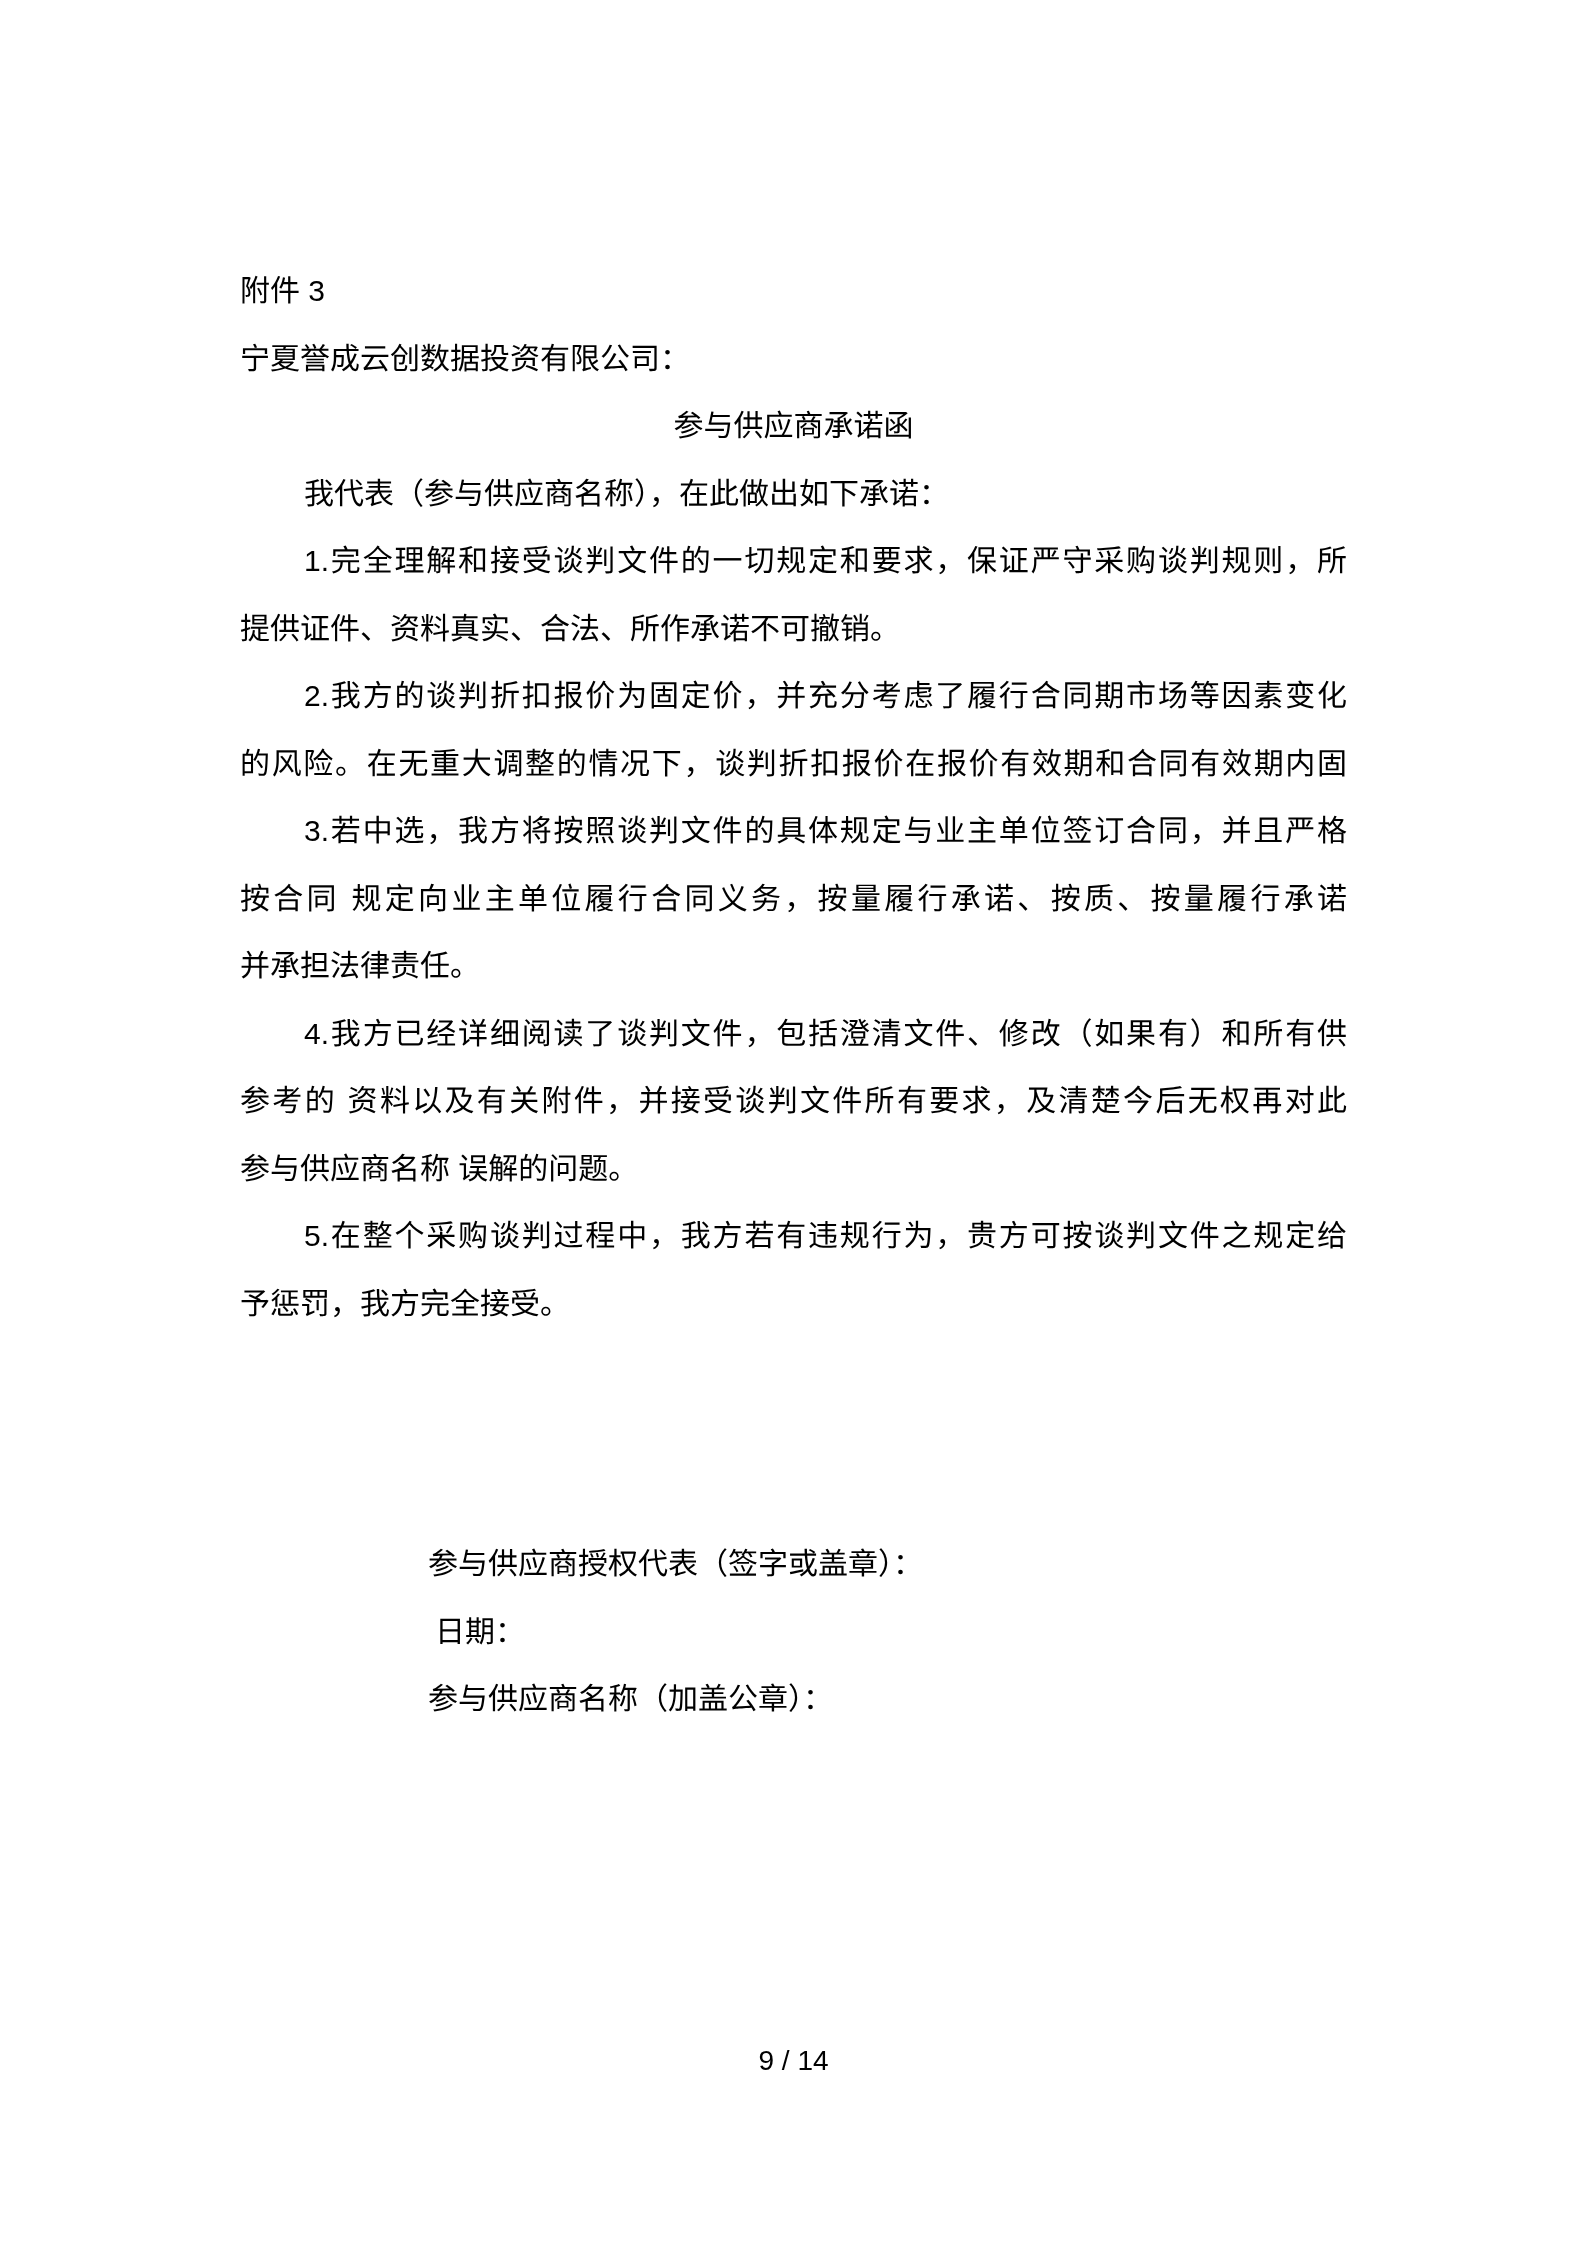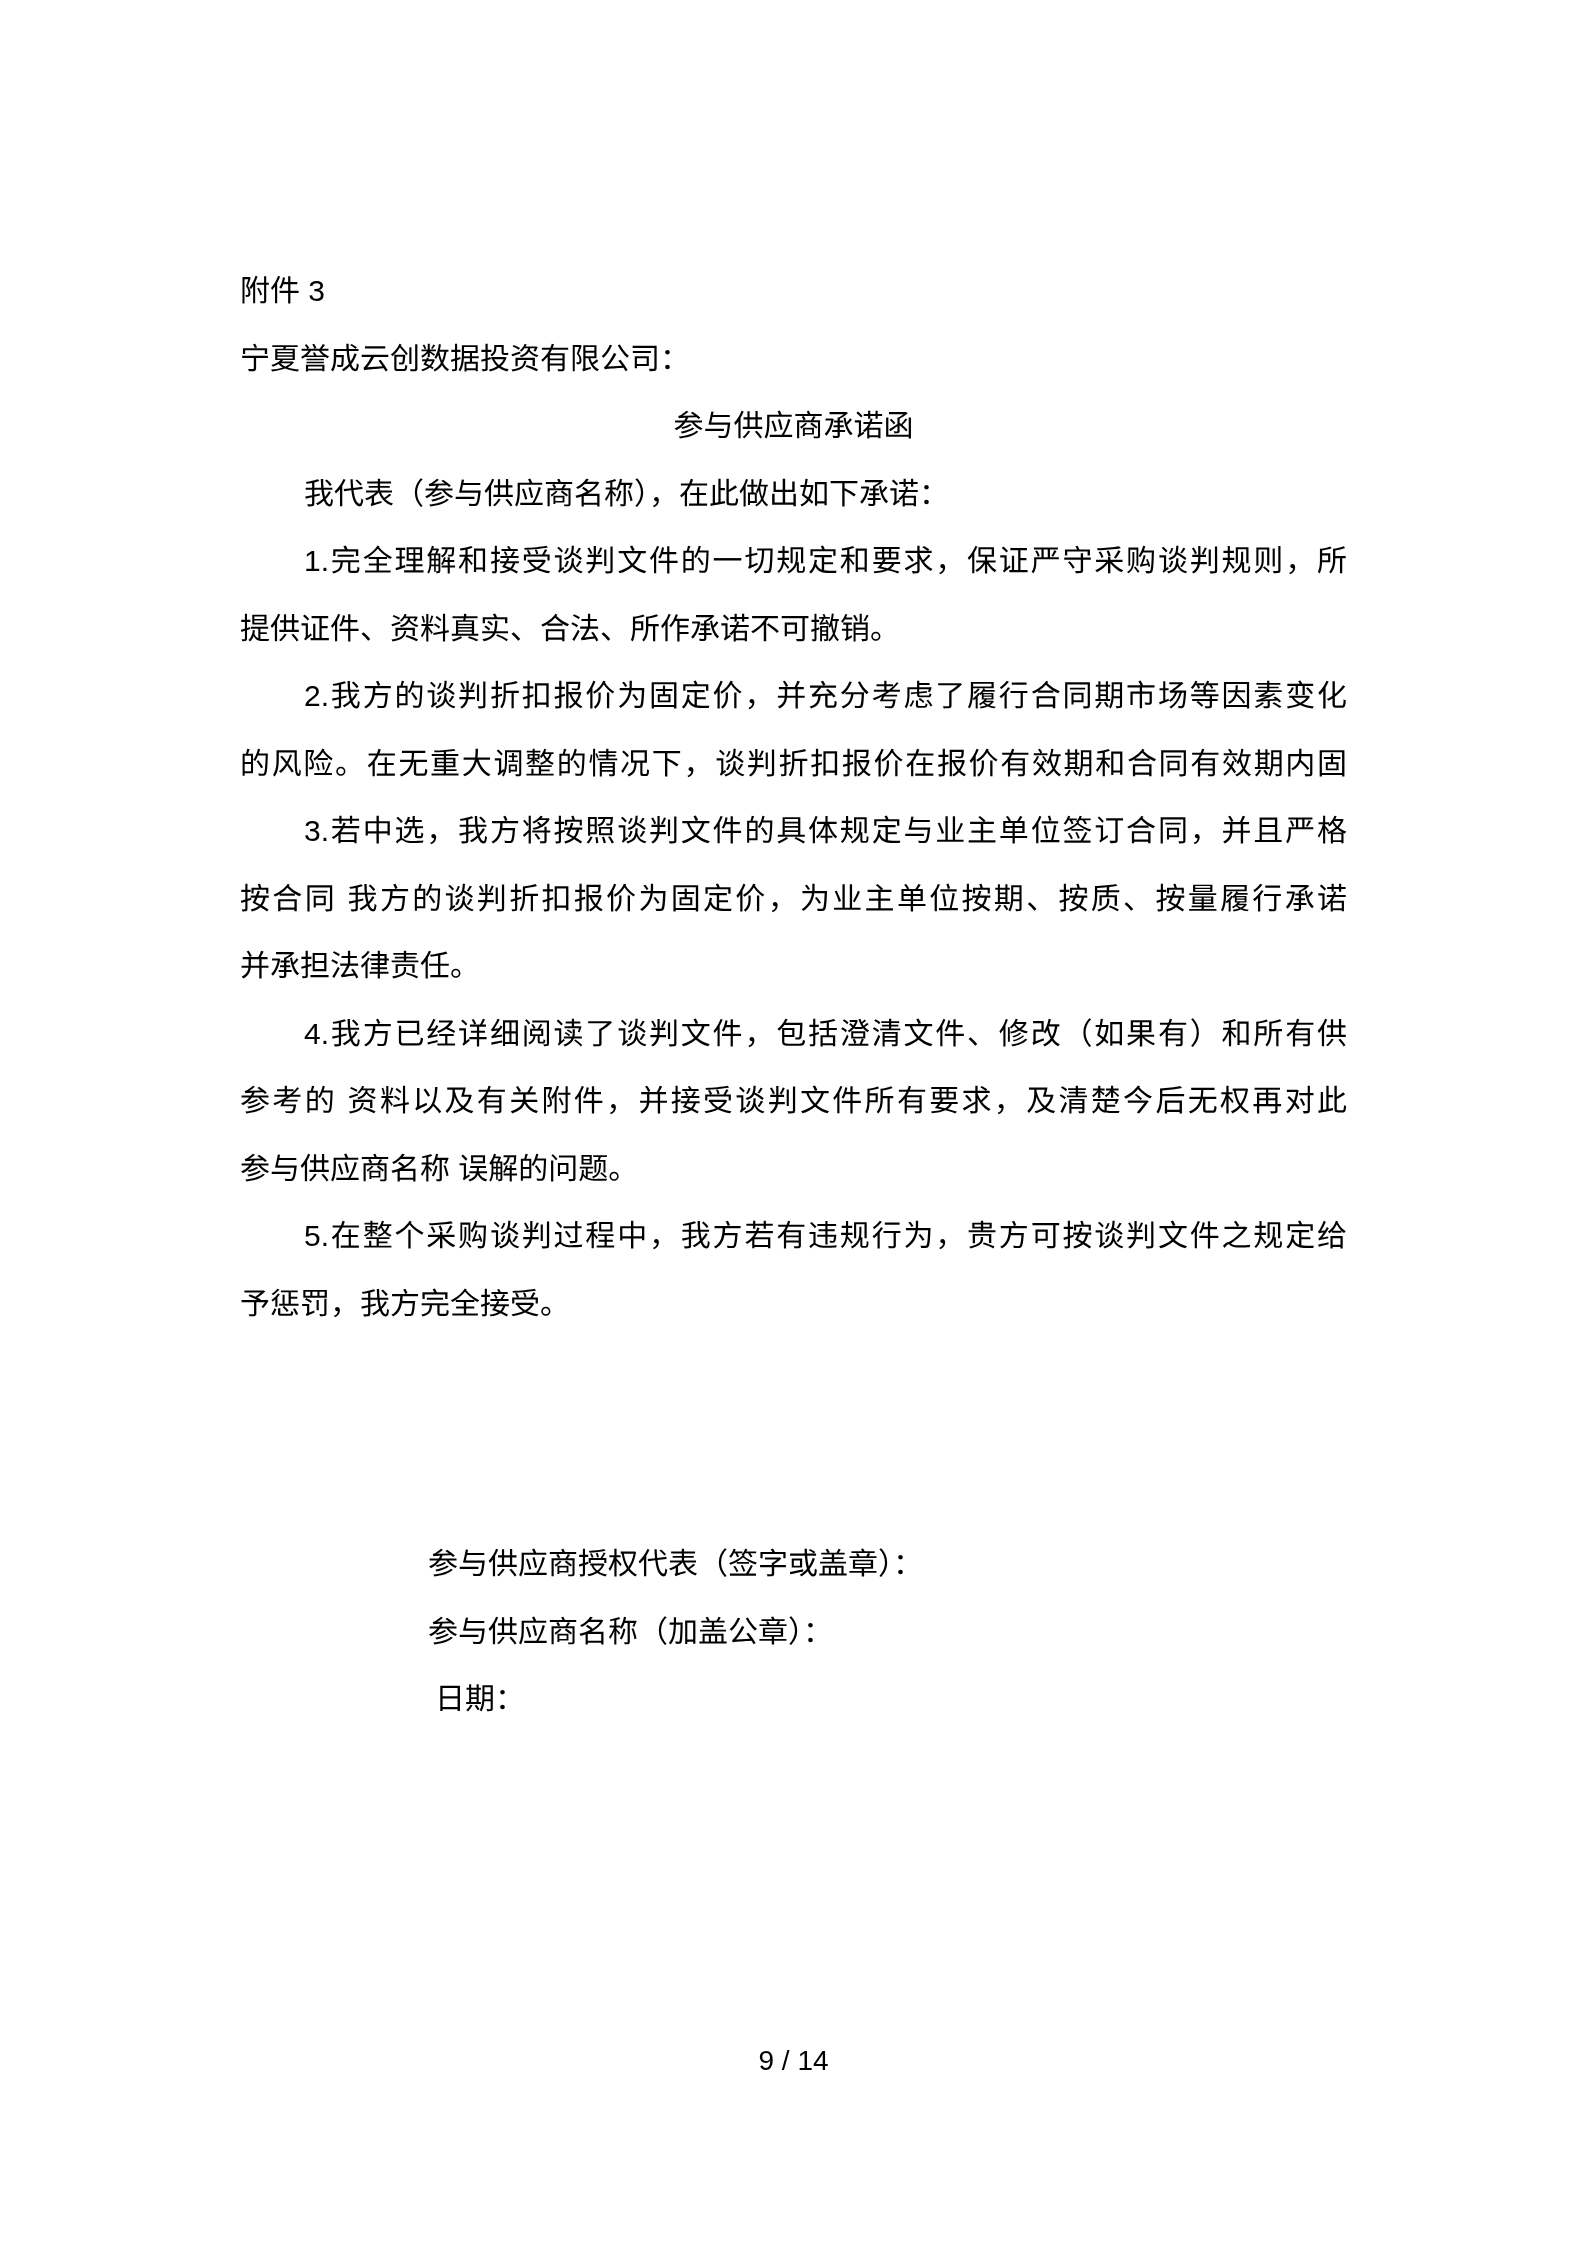--- a/index.html
+++ b/index.html
@@ -72,32 +72,32 @@
     <div class="line center">参与供应商承诺函</div>
     <div class="line indent">我代表（参与供应商名称），在此做出如下承诺：</div>
 
     <div class="line indent full">1.完全理解和接受谈判文件的一切规定和要求，保证严守采购谈判规则，所</div>
     <div class="line">提供证件、资料真实、合法、所作承诺不可撤销。</div>
 
     <div class="line indent full">2.我方的谈判折扣报价为固定价，并充分考虑了履行合同期市场等因素变化</div>
     <div class="line full">的风险。在无重大调整的情况下，谈判折扣报价在报价有效期和合同有效期内固</div>
 
     <div class="line indent full">3.若中选，我方将按照谈判文件的具体规定与业主单位签订合同，并且严格</div>
-    <div class="line full">按合同 我方的谈判折扣报价为固定价，为业主单位按期、按质、按量履行承诺</div>
+    <div class="line full">按合同 规定向业主单位履行合同义务，按量履行承诺、按质、按量履行承诺</div>
     <div class="line">并承担法律责任。</div>
 
     <div class="line indent full">4.我方已经详细阅读了谈判文件，包括澄清文件、修改（如果有）和所有供</div>
     <div class="line full">参考的 资料以及有关附件，并接受谈判文件所有要求，及清楚今后无权再对此</div>
     <div class="line">参与供应商名称 误解的问题。</div>
 
     <div class="line indent full">5.在整个采购谈判过程中，我方若有违规行为，贵方可按谈判文件之规定给</div>
     <div class="line">予惩罚，我方完全接受。</div>
 
     <div class="spacer"></div>
 
     <div class="line sig">参与供应商授权代表（签字或盖章）：</div>
+    <div class="line sig-date">日期：</div>
     <div class="line sig">参与供应商名称（加盖公章）：</div>
-    <div class="line sig-date">日期：</div>
 
   </div>
 
   <div class="footer">9 / 14</div>
 </div>
 
 </body></html>

